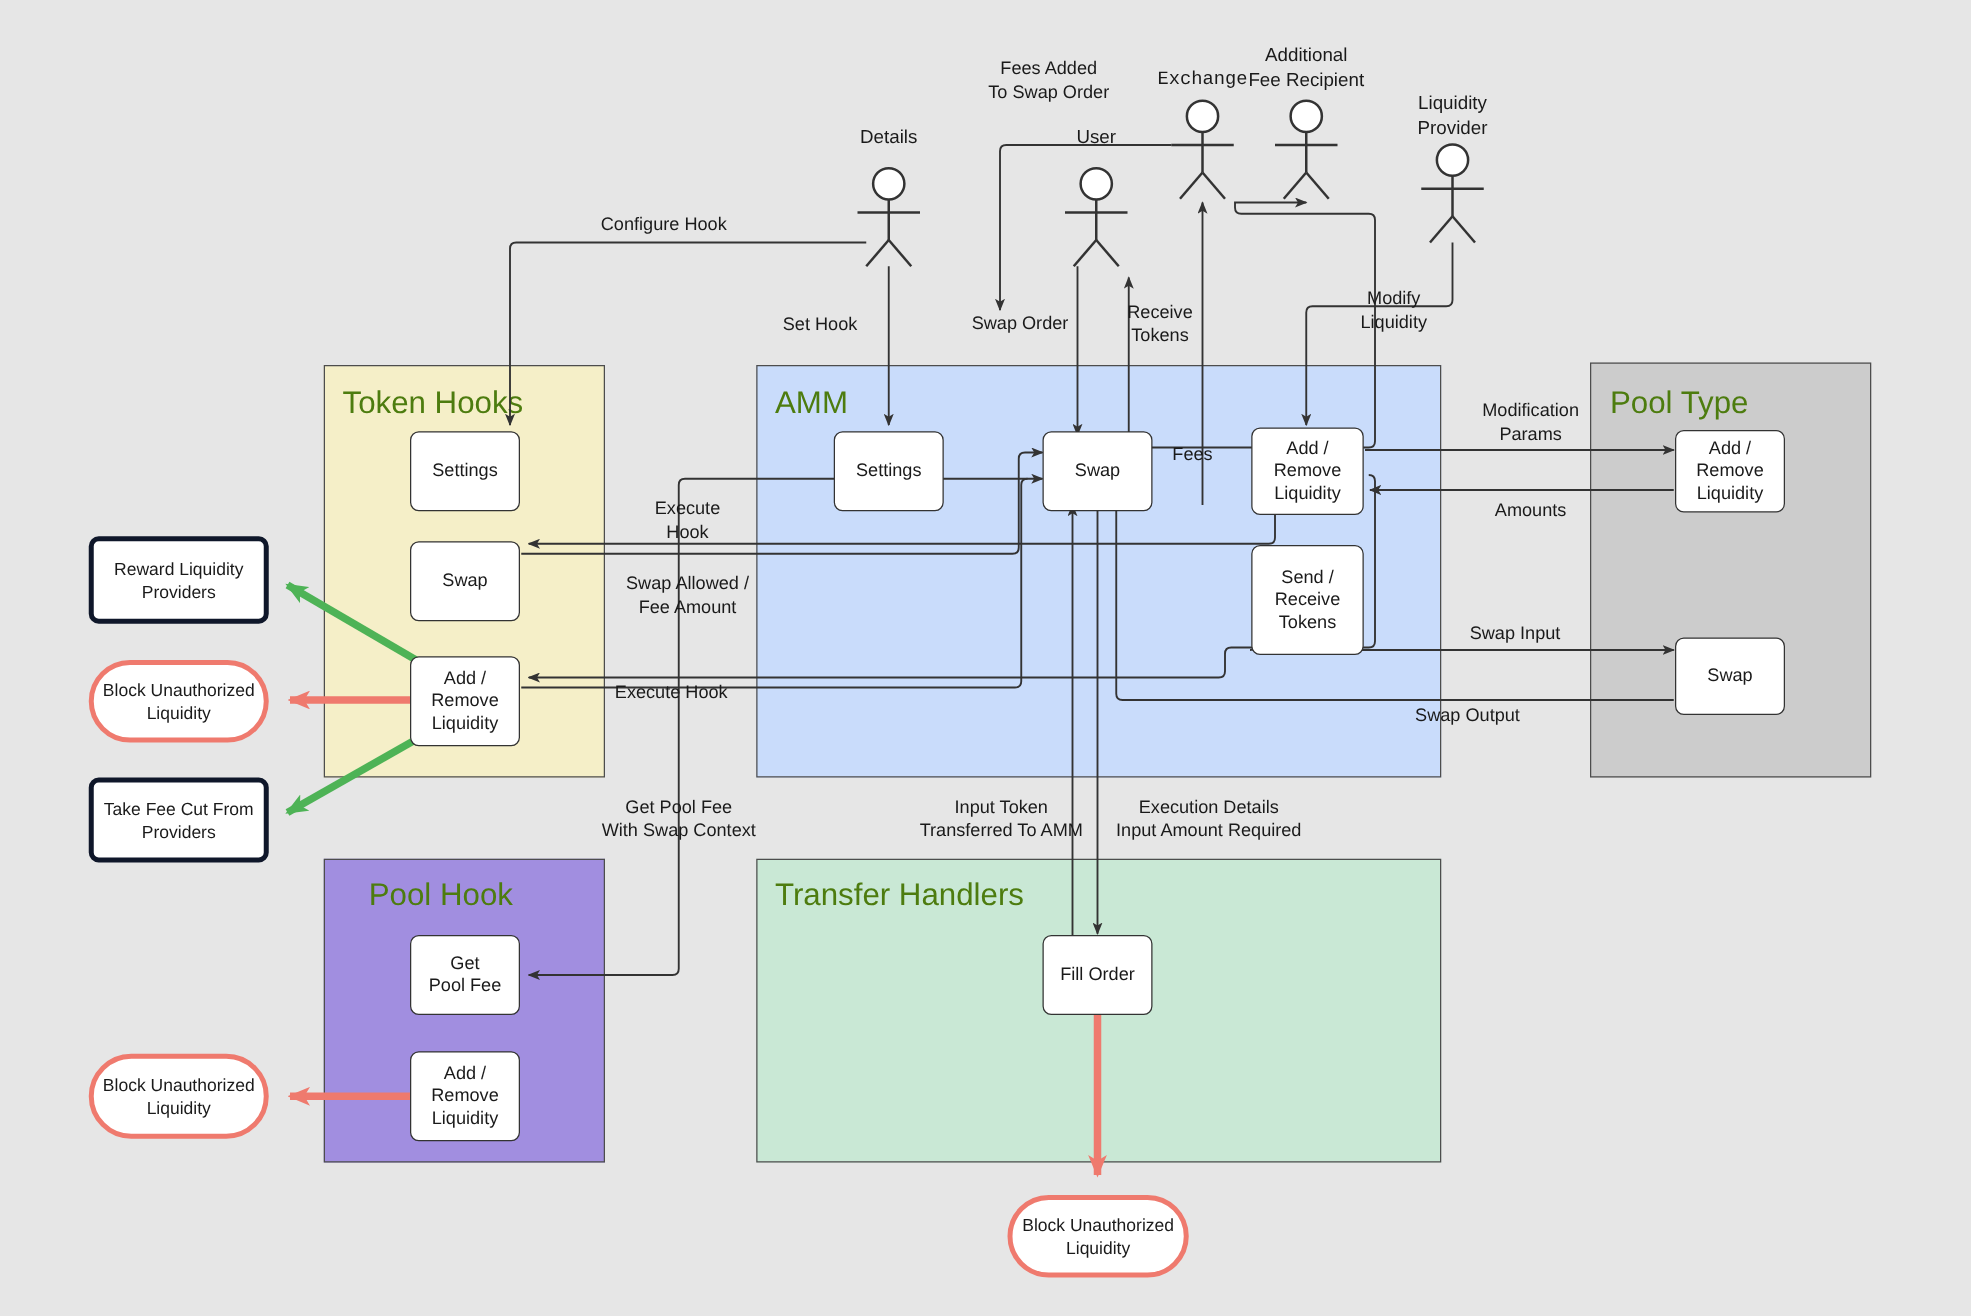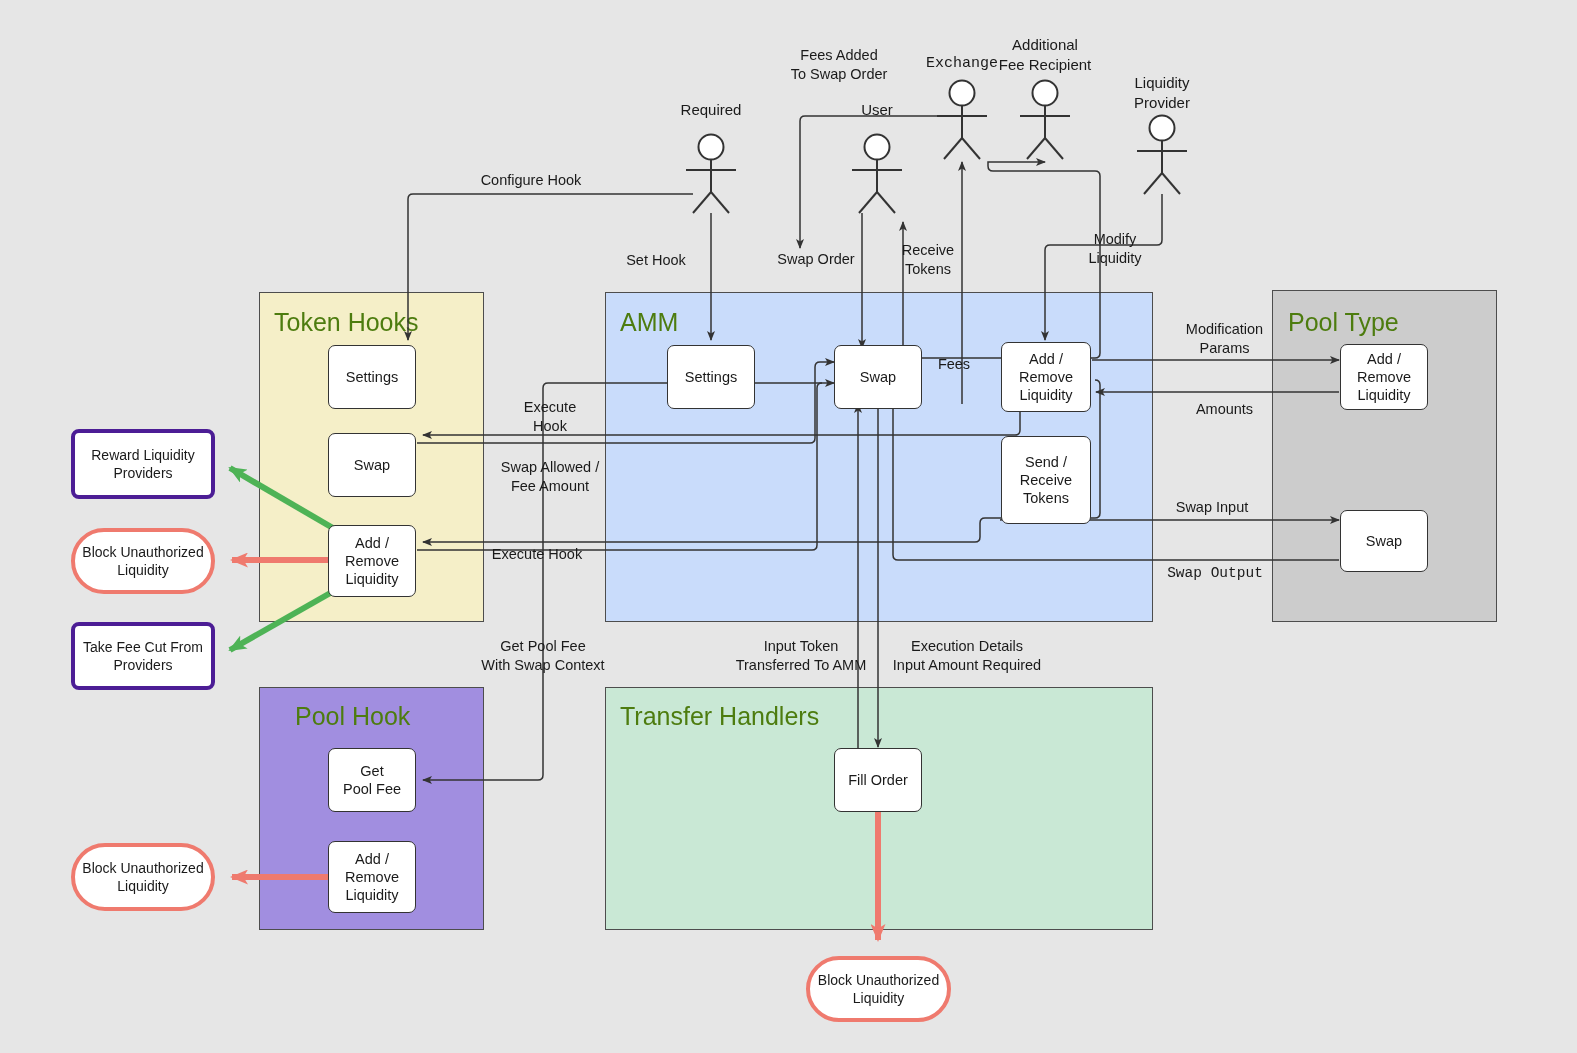--- a/index.html
+++ b/index.html
@@ -6,21 +6,21 @@
   body{font-family:"Liberation Sans","DejaVu Sans",sans-serif;}
   #stage{position:relative;width:1577px;height:1053px;background:#e6e6e6;overflow:hidden;}
   svg.layer{position:absolute;left:0;top:0;width:1577px;height:1053px;}
   .container-box{position:absolute;box-sizing:border-box;border:1px solid #4d4d4d;}
   .container-title{position:absolute;font-size:25px;color:#4d7c0f;white-space:nowrap;}
   .node{position:absolute;box-sizing:border-box;background:#ffffff;border:1.4px solid #333333;
         border-radius:7px;display:flex;align-items:center;justify-content:center;text-align:center;
         font-size:14.5px;color:#1a1a1a;line-height:1.26;padding:2px;}
   .callout{position:absolute;box-sizing:border-box;background:#ffffff;display:flex;align-items:center;
            justify-content:center;text-align:center;font-size:14px;color:#1a1a1a;line-height:1.3;padding:2px;}
-  .callout.green{border:4px solid #4c1d95;border-radius:8px;}
+  .callout.green{border:4px solid #0f172a;border-radius:8px;}
   .callout.red{border:4px solid #ef7a6e;border-radius:44px;}
   .edge-label{position:absolute;font-size:14.5px;color:#1a1a1a;text-align:center;line-height:1.32;
               white-space:nowrap;}
   .actor-label{position:absolute;font-size:15px;color:#1a1a1a;text-align:center;line-height:1.3;
                white-space:nowrap;}
 </style>
 </head>
 <body>
 
 <div id="stage">
@@ -170,21 +170,21 @@
 Providers</div>
   <div class="callout red" style="left:71px;top:528px;width:144px;height:66px;white-space:pre-line;">Block Unauthorized
 Liquidity</div>
   <div class="callout green" style="left:71px;top:622px;width:144px;height:68px;white-space:pre-line;">Take Fee Cut From
 Providers</div>
   <div class="callout red" style="left:71px;top:843px;width:144px;height:68px;white-space:pre-line;">Block Unauthorized
 Liquidity</div>
   <div class="callout red" style="left:806px;top:956px;width:145px;height:66px;white-space:pre-line;">Block Unauthorized
 Liquidity</div>
 
-  <div class="actor-label" style="left:661px;top:100px;width:100px;white-space:pre-line;">Required</div>
+  <div class="actor-label" style="left:661px;top:100px;width:100px;white-space:pre-line;">Details</div>
   <div class="actor-label" style="left:827px;top:100px;width:100px;white-space:pre-line;">User</div>
   <div class="actor-label" style="left:912px;top:54px;width:100px;white-space:pre-line;font-family:Liberation Mono, monospace;">Exchange</div>
   <div class="actor-label" style="left:985px;top:35px;width:120px;white-space:pre-line;">Additional
 Fee Recipient</div>
   <div class="actor-label" style="left:1102px;top:73px;width:120px;white-space:pre-line;">Liquidity
 Provider</div>
 
   <div class="edge-label" style="left:431px;top:171px;width:200px;white-space:pre-line;">Configure Hook</div>
   <div class="edge-label" style="left:601px;top:251px;width:110px;white-space:pre-line;">Set Hook</div>
   <div class="edge-label" style="left:739px;top:46px;width:200px;white-space:pre-line;">Fees Added
@@ -203,15 +203,15 @@
   <div class="edge-label" style="left:448px;top:637px;width:190px;white-space:pre-line;">Get Pool Fee
 With Swap Context</div>
   <div class="edge-label" style="left:700px;top:637px;width:202px;white-space:pre-line;">Input Token
 Transferred To AMM</div>
   <div class="edge-label" style="left:855px;top:637px;width:224px;white-space:pre-line;">Execution Details
 Input Amount Required</div>
   <div class="edge-label" style="left:1157px;top:320px;width:135px;white-space:pre-line;">Modification
 Params</div>
   <div class="edge-label" style="left:1157px;top:400px;width:135px;white-space:pre-line;">Amounts</div>
   <div class="edge-label" style="left:1147px;top:498px;width:130px;white-space:pre-line;">Swap Input</div>
-  <div class="edge-label" style="left:1147px;top:564px;width:136px;white-space:pre-line;font-family:Liberation Mono, monospace;">Swap Output</div>
+  <div class="edge-label" style="left:1106px;top:564px;width:136px;white-space:pre-line;">Swap Output</div>
 
 </div>
 
 </body></html>

